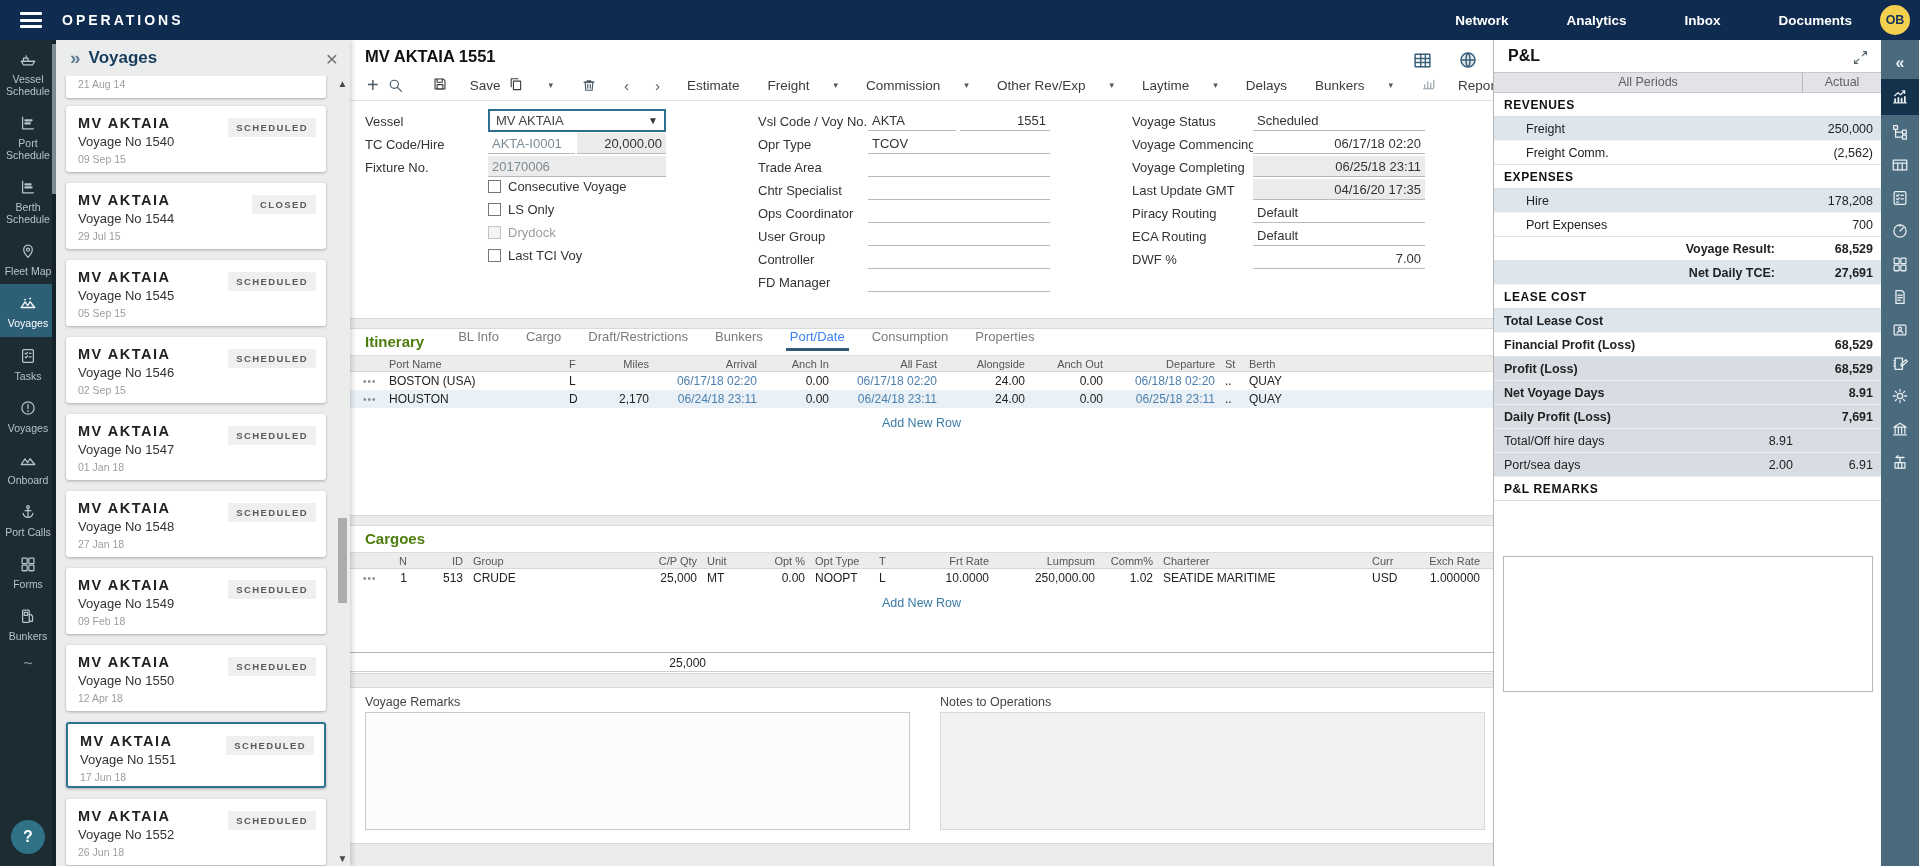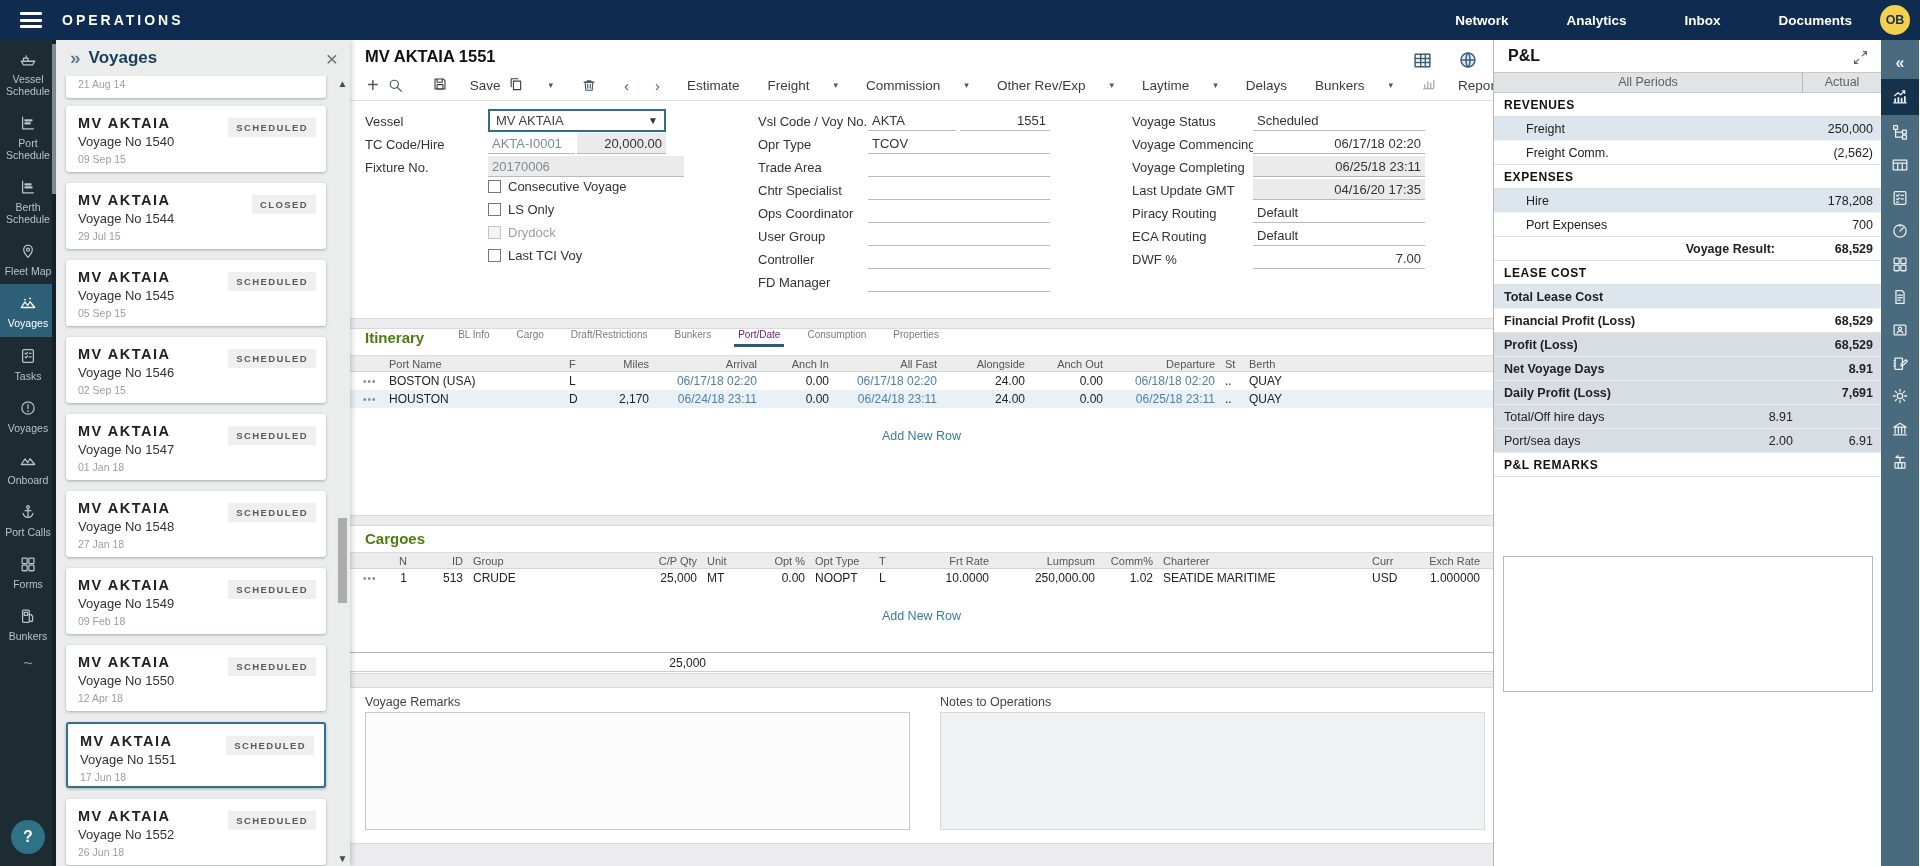--- a/index.html
+++ b/index.html
@@ -68,31 +68,31 @@
   .vessel-dd { position:absolute; height:23px; border:2px solid #2e6e8e; background:#fff; display:flex; align-items:center; padding:0 6px; font-size:13px; color:#444; cursor:pointer; }
   .vessel-dd .car { margin-left:auto; font-size:10px; color:#333; }
   .chk-row { position:absolute; display:flex; align-items:center; gap:7px; font-size:13px; color:#333; cursor:pointer; }
   .chk-box { width:13px; height:13px; border:1px solid #777; background:#fff; flex:none; }
   .chk-row.disabled { color:#9d9d9d; }
   .chk-row.disabled .chk-box { border-color:#c4c4c4; background:#f4f4f4; }
 
   
   .sec-title { font-size:15px; font-weight:bold; color:#4d7c0f; }
   .itabs { display:flex; gap:27px; margin-left:34px; }
-  .itab { font-size:10px; color:#7a7a7a; cursor:pointer; padding-bottom:6px; position:relative; }
-  .itab.active { color:#701a75; }
+  .itab { font-size:13px; color:#7a7a7a; cursor:pointer; padding-bottom:6px; position:relative; }
+  .itab.active { color:#3b82f6; }
   .itab.active:after { content:""; position:absolute; left:-4px; right:-4px; bottom:-1px; height:3px; background:#2e5a74; }
   .grid-head { display:flex; background:#ececec; border-top:1px solid #dcdcdc; border-bottom:1px solid #d6d6d6; height:17px; align-items:center; font-size:11px; color:#555; }
   .grid-row { display:flex; height:18px; align-items:center; font-size:12px; color:#222; }
   .grid-row.alt { background:#e9f1f6; }
   .gc { padding:0 5px; overflow:hidden; white-space:nowrap; }
   .gc.r { text-align:right; }
   .gc.lnk { color:#4b7fad; }
   .gc.handle { color:#8a8a8a; font-size:10px; letter-spacing:1px; cursor:pointer; }
-  .add-row { text-align:center; font-size:12.5px; color:#3a7ba6; padding-top:21px; cursor:pointer; }
+  .add-row { text-align:center; font-size:12.5px; color:#3a7ba6; padding-top:8px; cursor:pointer; }
 
   .total-row { position:absolute; left:0; width:100%; height:20px; border-top:1px solid #b5b5b5; border-bottom:1px solid #cfcfcf; background:#fff; }
   .total-row span { position:absolute; left:8px; width:348px; text-align:right; font-size:12px; color:#222; top:3px; }
 
   .rem-label { position:absolute; font-size:12.5px; color:#444; }
   .rem-box { position:absolute; height:118px; background:#fcfcfc; border:1px solid #c9c9c9; resize:none; font-family:"Liberation Sans",sans-serif; font-size:12px; padding:6px; }
   .rem-box.ro { background:#eff1f2; border-color:#d9d9d9; }
 
   
   .pnl { position:relative; width:388px; flex:none; background:#fff; border-left:1px solid #b5b5b5; overflow:hidden; }
@@ -428,21 +428,21 @@
 
     <label class="flabel" style="left:15px;top:74px">Vessel</label>
     <div class="vessel-dd" style="left:138px;top:69px;width:178px">
       <span>MV AKTAIA</span>
         <span class="car">▼</span>
     </div>
     <label class="flabel" style="left:15px;top:97px">TC Code/Hire</label>
     <div class="ffield dim" style="left:138px;top:93px;width:87px">AKTA-I0001</div>
     <div class="ffield gray right" style="left:227px;top:93px;width:89px">20,000.00</div>
     <label class="flabel" style="left:15px;top:120px">Fixture No.</label>
-    <div class="ffield gray dim" style="left:138px;top:116px;width:196px">20170006</div>
+    <div class="ffield gray dim" style="left:138px;top:116px;width:178px">20170006</div>
     <div id="form-checks">
         <label class="chk-row" style="left: 138px; top: 139px; position: absolute;">
           <span class="chk-box"></span>
           <span>Consecutive Voyage</span>
         </label>
         <label class="chk-row" style="left: 138px; top: 162px; position: absolute;">
           <span class="chk-box"></span>
           <span>LS Only</span>
         </label>
         <label class="chk-row disabled" style="left: 138px; top: 185px; position: absolute;">
@@ -634,20 +634,24 @@
           <span class="pv">178,208</span>
         </div>
         <div class="prow">
           <span class="pl ind">Port Expenses</span>
           <span class="pv">700</span>
         </div>
         <div class="prow bold">
           <span class="pl r">Voyage Result:</span>
           <span class="pv">68,529</span>
         </div>
+        <div class="prow blue bold">
+          <span class="pl r">Net Daily TCE:</span>
+          <span class="pv">27,691</span>
+        </div>
         <div class="prow sec">
           <span class="pl">LEASE COST</span>
         </div>
         <div class="prow blue bold">
           <span class="pl">Total Lease Cost</span>
           <span class="pv"></span>
         </div>
         <div class="prow bold">
           <span class="pl">Financial Profit (Loss)</span>
           <span class="pv">68,529</span>

